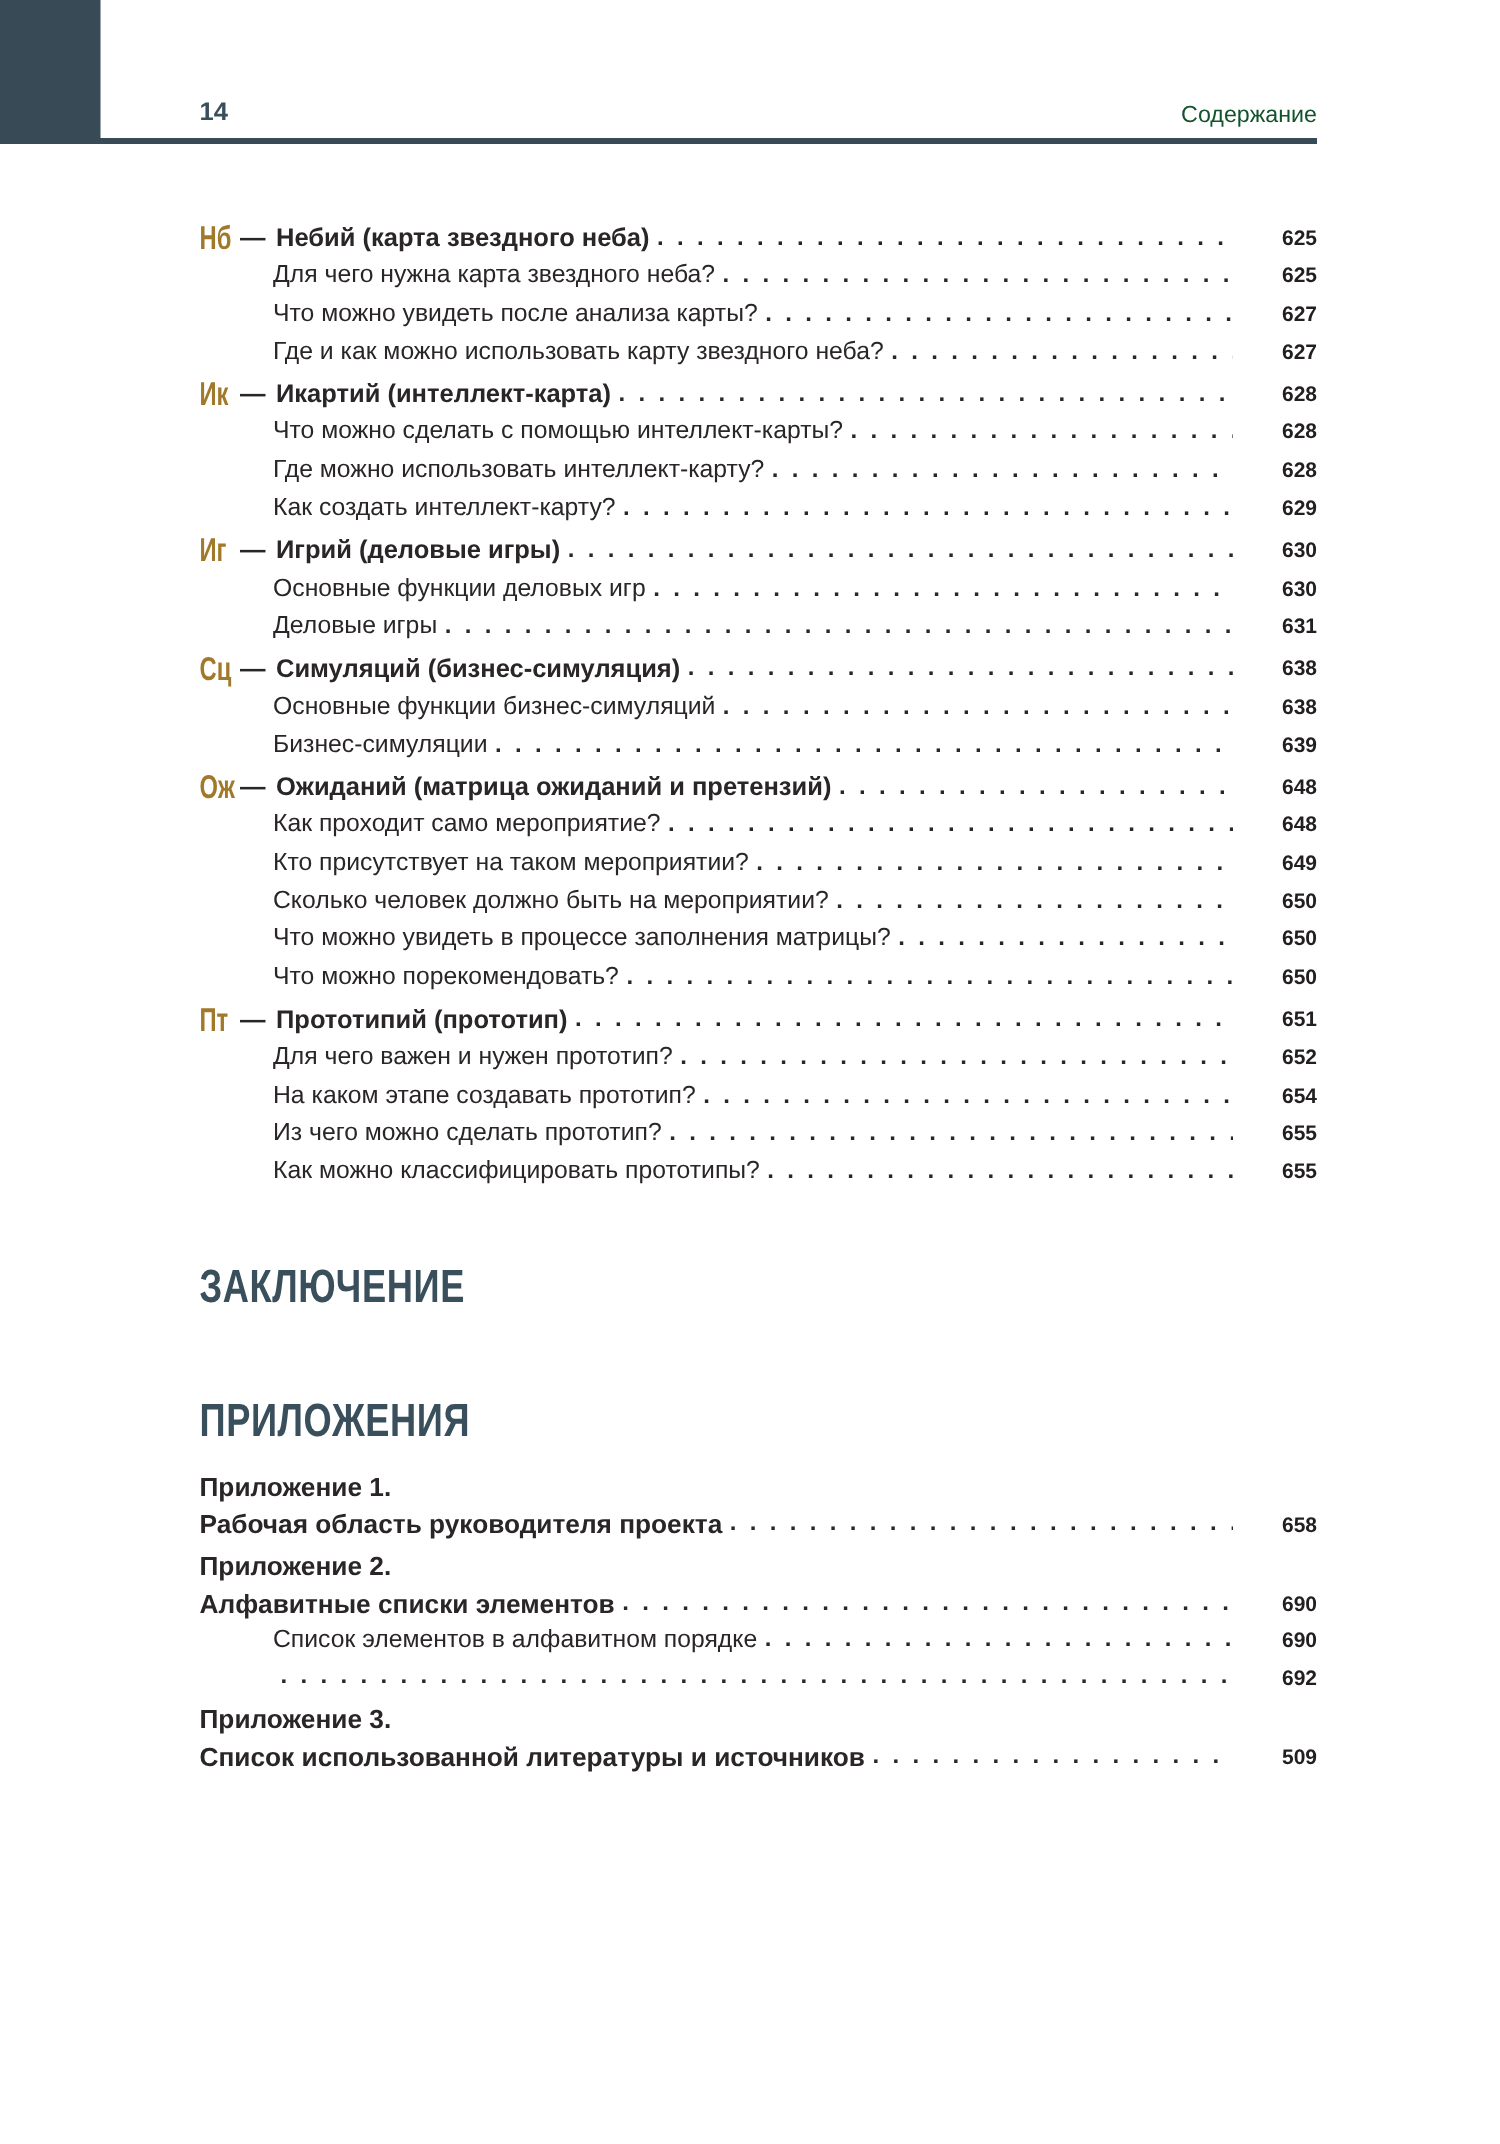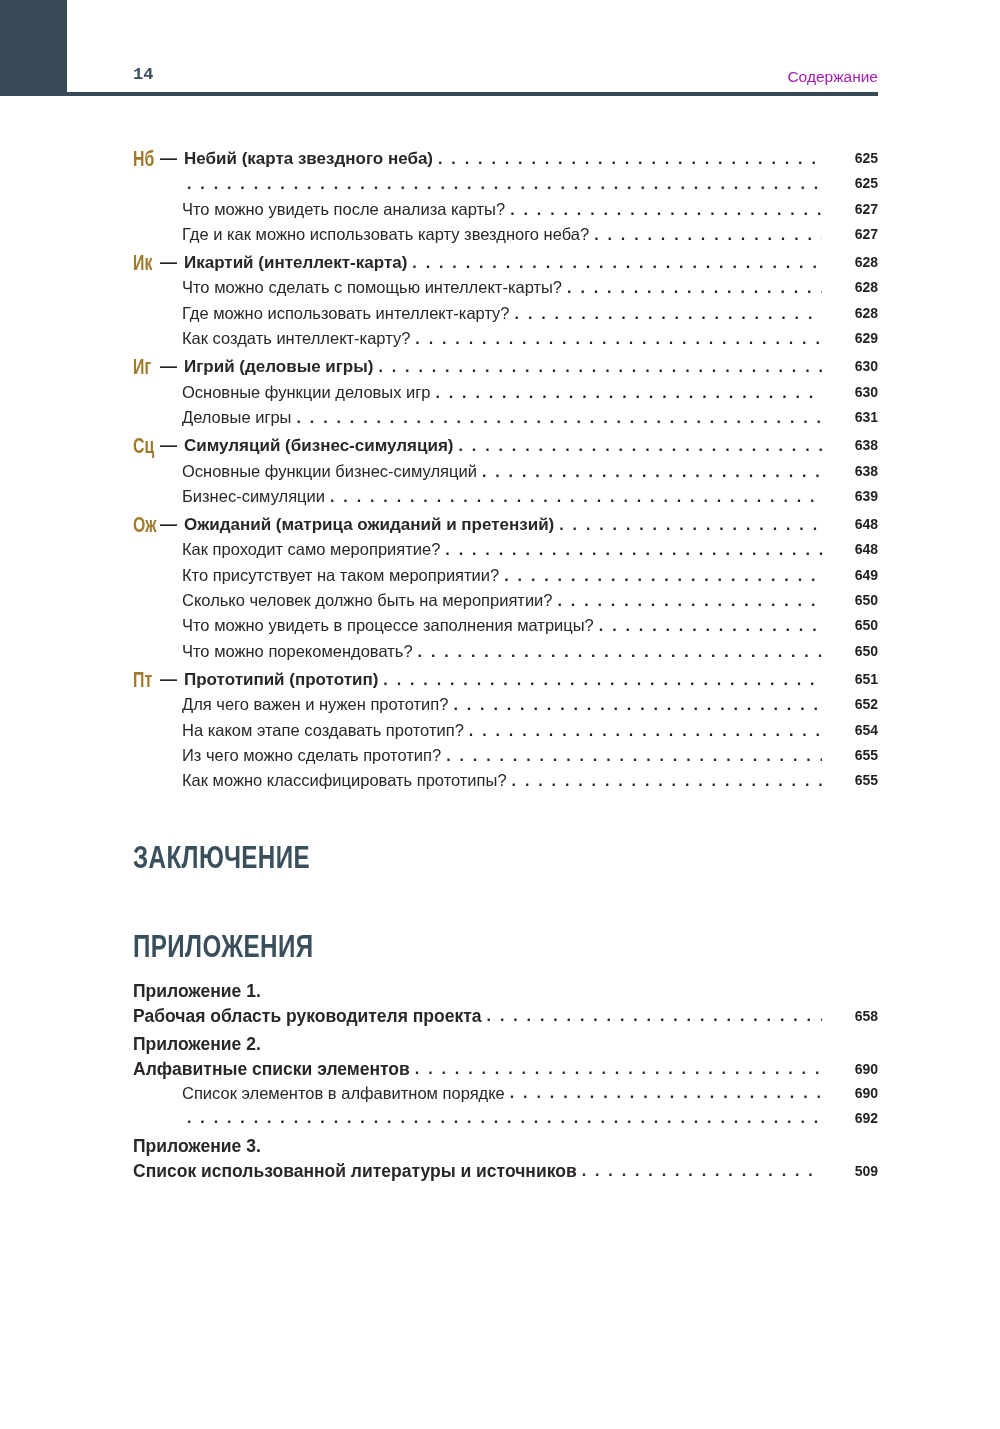--- a/index.html
+++ b/index.html
@@ -19,25 +19,24 @@
   }
   .header-rule {
     position:absolute; left:0; top:92px;
     width:878px; height:4px;
     background:#374A56;
   }
   .hdr-num {
     position:absolute; left:133px; top:66px;
     font-size:17px; font-weight:700; color:#3A4F5C;
     line-height:1;
-    font-family:Liberation Mono, monospace;
   }
   .hdr-title {
     position:absolute; right:122px; top:69px;
-    font-size:15.5px; font-weight:400; color:#a21caf;
+    font-size:15.5px; font-weight:400; color:#14532d;
     line-height:1;
   }
   
   .content {
     position:absolute; left:133px; top:146px;
     width:745px;
   }
   
   .trow {
     display:flex; align-items:flex-end;
@@ -97,20 +96,21 @@
 <div class="content">
   <div id="toc-list">
       <div class="trow entry">
         <span class="code">Нб</span>
         <span class="sep">—</span>
         <span class="etitle">Небий (карта звездного неба)</span>
         <span class="leader">.&nbsp;&nbsp;.&nbsp;&nbsp;.&nbsp;&nbsp;.&nbsp;&nbsp;.&nbsp;&nbsp;.&nbsp;&nbsp;.&nbsp;&nbsp;.&nbsp;&nbsp;.&nbsp;&nbsp;.&nbsp;&nbsp;.&nbsp;&nbsp;.&nbsp;&nbsp;.&nbsp;&nbsp;.&nbsp;&nbsp;.&nbsp;&nbsp;.&nbsp;&nbsp;.&nbsp;&nbsp;.&nbsp;&nbsp;.&nbsp;&nbsp;.&nbsp;&nbsp;.&nbsp;&nbsp;.&nbsp;&nbsp;.&nbsp;&nbsp;.&nbsp;&nbsp;.&nbsp;&nbsp;.&nbsp;&nbsp;.&nbsp;&nbsp;.&nbsp;&nbsp;.&nbsp;&nbsp;.&nbsp;&nbsp;.&nbsp;&nbsp;.&nbsp;&nbsp;.&nbsp;&nbsp;.&nbsp;&nbsp;.&nbsp;&nbsp;.&nbsp;&nbsp;.&nbsp;&nbsp;.&nbsp;&nbsp;.&nbsp;&nbsp;.&nbsp;&nbsp;.&nbsp;&nbsp;.&nbsp;&nbsp;.&nbsp;&nbsp;.&nbsp;&nbsp;.&nbsp;&nbsp;.&nbsp;&nbsp;.&nbsp;&nbsp;.&nbsp;&nbsp;.&nbsp;&nbsp;.&nbsp;&nbsp;.&nbsp;&nbsp;.&nbsp;&nbsp;.&nbsp;&nbsp;.&nbsp;&nbsp;.&nbsp;&nbsp;.&nbsp;&nbsp;.&nbsp;&nbsp;.&nbsp;&nbsp;.&nbsp;&nbsp;.&nbsp;&nbsp;.&nbsp;&nbsp;.&nbsp;&nbsp;.&nbsp;&nbsp;.&nbsp;&nbsp;.&nbsp;&nbsp;.&nbsp;&nbsp;.&nbsp;&nbsp;.&nbsp;&nbsp;.&nbsp;&nbsp;.&nbsp;&nbsp;</span>
         <span class="pagenum">625</span>
       </div>
       <div class="trow sub">
+        <span class="etitle">Для чего нужна карта звездного неба?</span>
         <span class="leader">.&nbsp;&nbsp;.&nbsp;&nbsp;.&nbsp;&nbsp;.&nbsp;&nbsp;.&nbsp;&nbsp;.&nbsp;&nbsp;.&nbsp;&nbsp;.&nbsp;&nbsp;.&nbsp;&nbsp;.&nbsp;&nbsp;.&nbsp;&nbsp;.&nbsp;&nbsp;.&nbsp;&nbsp;.&nbsp;&nbsp;.&nbsp;&nbsp;.&nbsp;&nbsp;.&nbsp;&nbsp;.&nbsp;&nbsp;.&nbsp;&nbsp;.&nbsp;&nbsp;.&nbsp;&nbsp;.&nbsp;&nbsp;.&nbsp;&nbsp;.&nbsp;&nbsp;.&nbsp;&nbsp;.&nbsp;&nbsp;.&nbsp;&nbsp;.&nbsp;&nbsp;.&nbsp;&nbsp;.&nbsp;&nbsp;.&nbsp;&nbsp;.&nbsp;&nbsp;.&nbsp;&nbsp;.&nbsp;&nbsp;.&nbsp;&nbsp;.&nbsp;&nbsp;.&nbsp;&nbsp;.&nbsp;&nbsp;.&nbsp;&nbsp;.&nbsp;&nbsp;.&nbsp;&nbsp;.&nbsp;&nbsp;.&nbsp;&nbsp;.&nbsp;&nbsp;.&nbsp;&nbsp;.&nbsp;&nbsp;.&nbsp;&nbsp;.&nbsp;&nbsp;.&nbsp;&nbsp;.&nbsp;&nbsp;.&nbsp;&nbsp;.&nbsp;&nbsp;.&nbsp;&nbsp;.&nbsp;&nbsp;.&nbsp;&nbsp;.&nbsp;&nbsp;.&nbsp;&nbsp;.&nbsp;&nbsp;.&nbsp;&nbsp;.&nbsp;&nbsp;.&nbsp;&nbsp;.&nbsp;&nbsp;.&nbsp;&nbsp;.&nbsp;&nbsp;.&nbsp;&nbsp;.&nbsp;&nbsp;.&nbsp;&nbsp;.&nbsp;&nbsp;.&nbsp;&nbsp;.&nbsp;&nbsp;</span>
         <span class="pagenum">625</span>
       </div>
       <div class="trow sub">
         <span class="etitle">Что можно увидеть после анализа карты?</span>
         <span class="leader">.&nbsp;&nbsp;.&nbsp;&nbsp;.&nbsp;&nbsp;.&nbsp;&nbsp;.&nbsp;&nbsp;.&nbsp;&nbsp;.&nbsp;&nbsp;.&nbsp;&nbsp;.&nbsp;&nbsp;.&nbsp;&nbsp;.&nbsp;&nbsp;.&nbsp;&nbsp;.&nbsp;&nbsp;.&nbsp;&nbsp;.&nbsp;&nbsp;.&nbsp;&nbsp;.&nbsp;&nbsp;.&nbsp;&nbsp;.&nbsp;&nbsp;.&nbsp;&nbsp;.&nbsp;&nbsp;.&nbsp;&nbsp;.&nbsp;&nbsp;.&nbsp;&nbsp;.&nbsp;&nbsp;.&nbsp;&nbsp;.&nbsp;&nbsp;.&nbsp;&nbsp;.&nbsp;&nbsp;.&nbsp;&nbsp;.&nbsp;&nbsp;.&nbsp;&nbsp;.&nbsp;&nbsp;.&nbsp;&nbsp;.&nbsp;&nbsp;.&nbsp;&nbsp;.&nbsp;&nbsp;.&nbsp;&nbsp;.&nbsp;&nbsp;.&nbsp;&nbsp;.&nbsp;&nbsp;.&nbsp;&nbsp;.&nbsp;&nbsp;.&nbsp;&nbsp;.&nbsp;&nbsp;.&nbsp;&nbsp;.&nbsp;&nbsp;.&nbsp;&nbsp;.&nbsp;&nbsp;.&nbsp;&nbsp;.&nbsp;&nbsp;.&nbsp;&nbsp;.&nbsp;&nbsp;.&nbsp;&nbsp;.&nbsp;&nbsp;.&nbsp;&nbsp;.&nbsp;&nbsp;.&nbsp;&nbsp;.&nbsp;&nbsp;.&nbsp;&nbsp;.&nbsp;&nbsp;.&nbsp;&nbsp;.&nbsp;&nbsp;.&nbsp;&nbsp;.&nbsp;&nbsp;.&nbsp;&nbsp;.&nbsp;&nbsp;.&nbsp;&nbsp;.&nbsp;&nbsp;.&nbsp;&nbsp;</span>
         <span class="pagenum">627</span>
       </div>
       <div class="trow sub">
         <span class="etitle">Где и как можно использовать карту звездного неба?</span>

